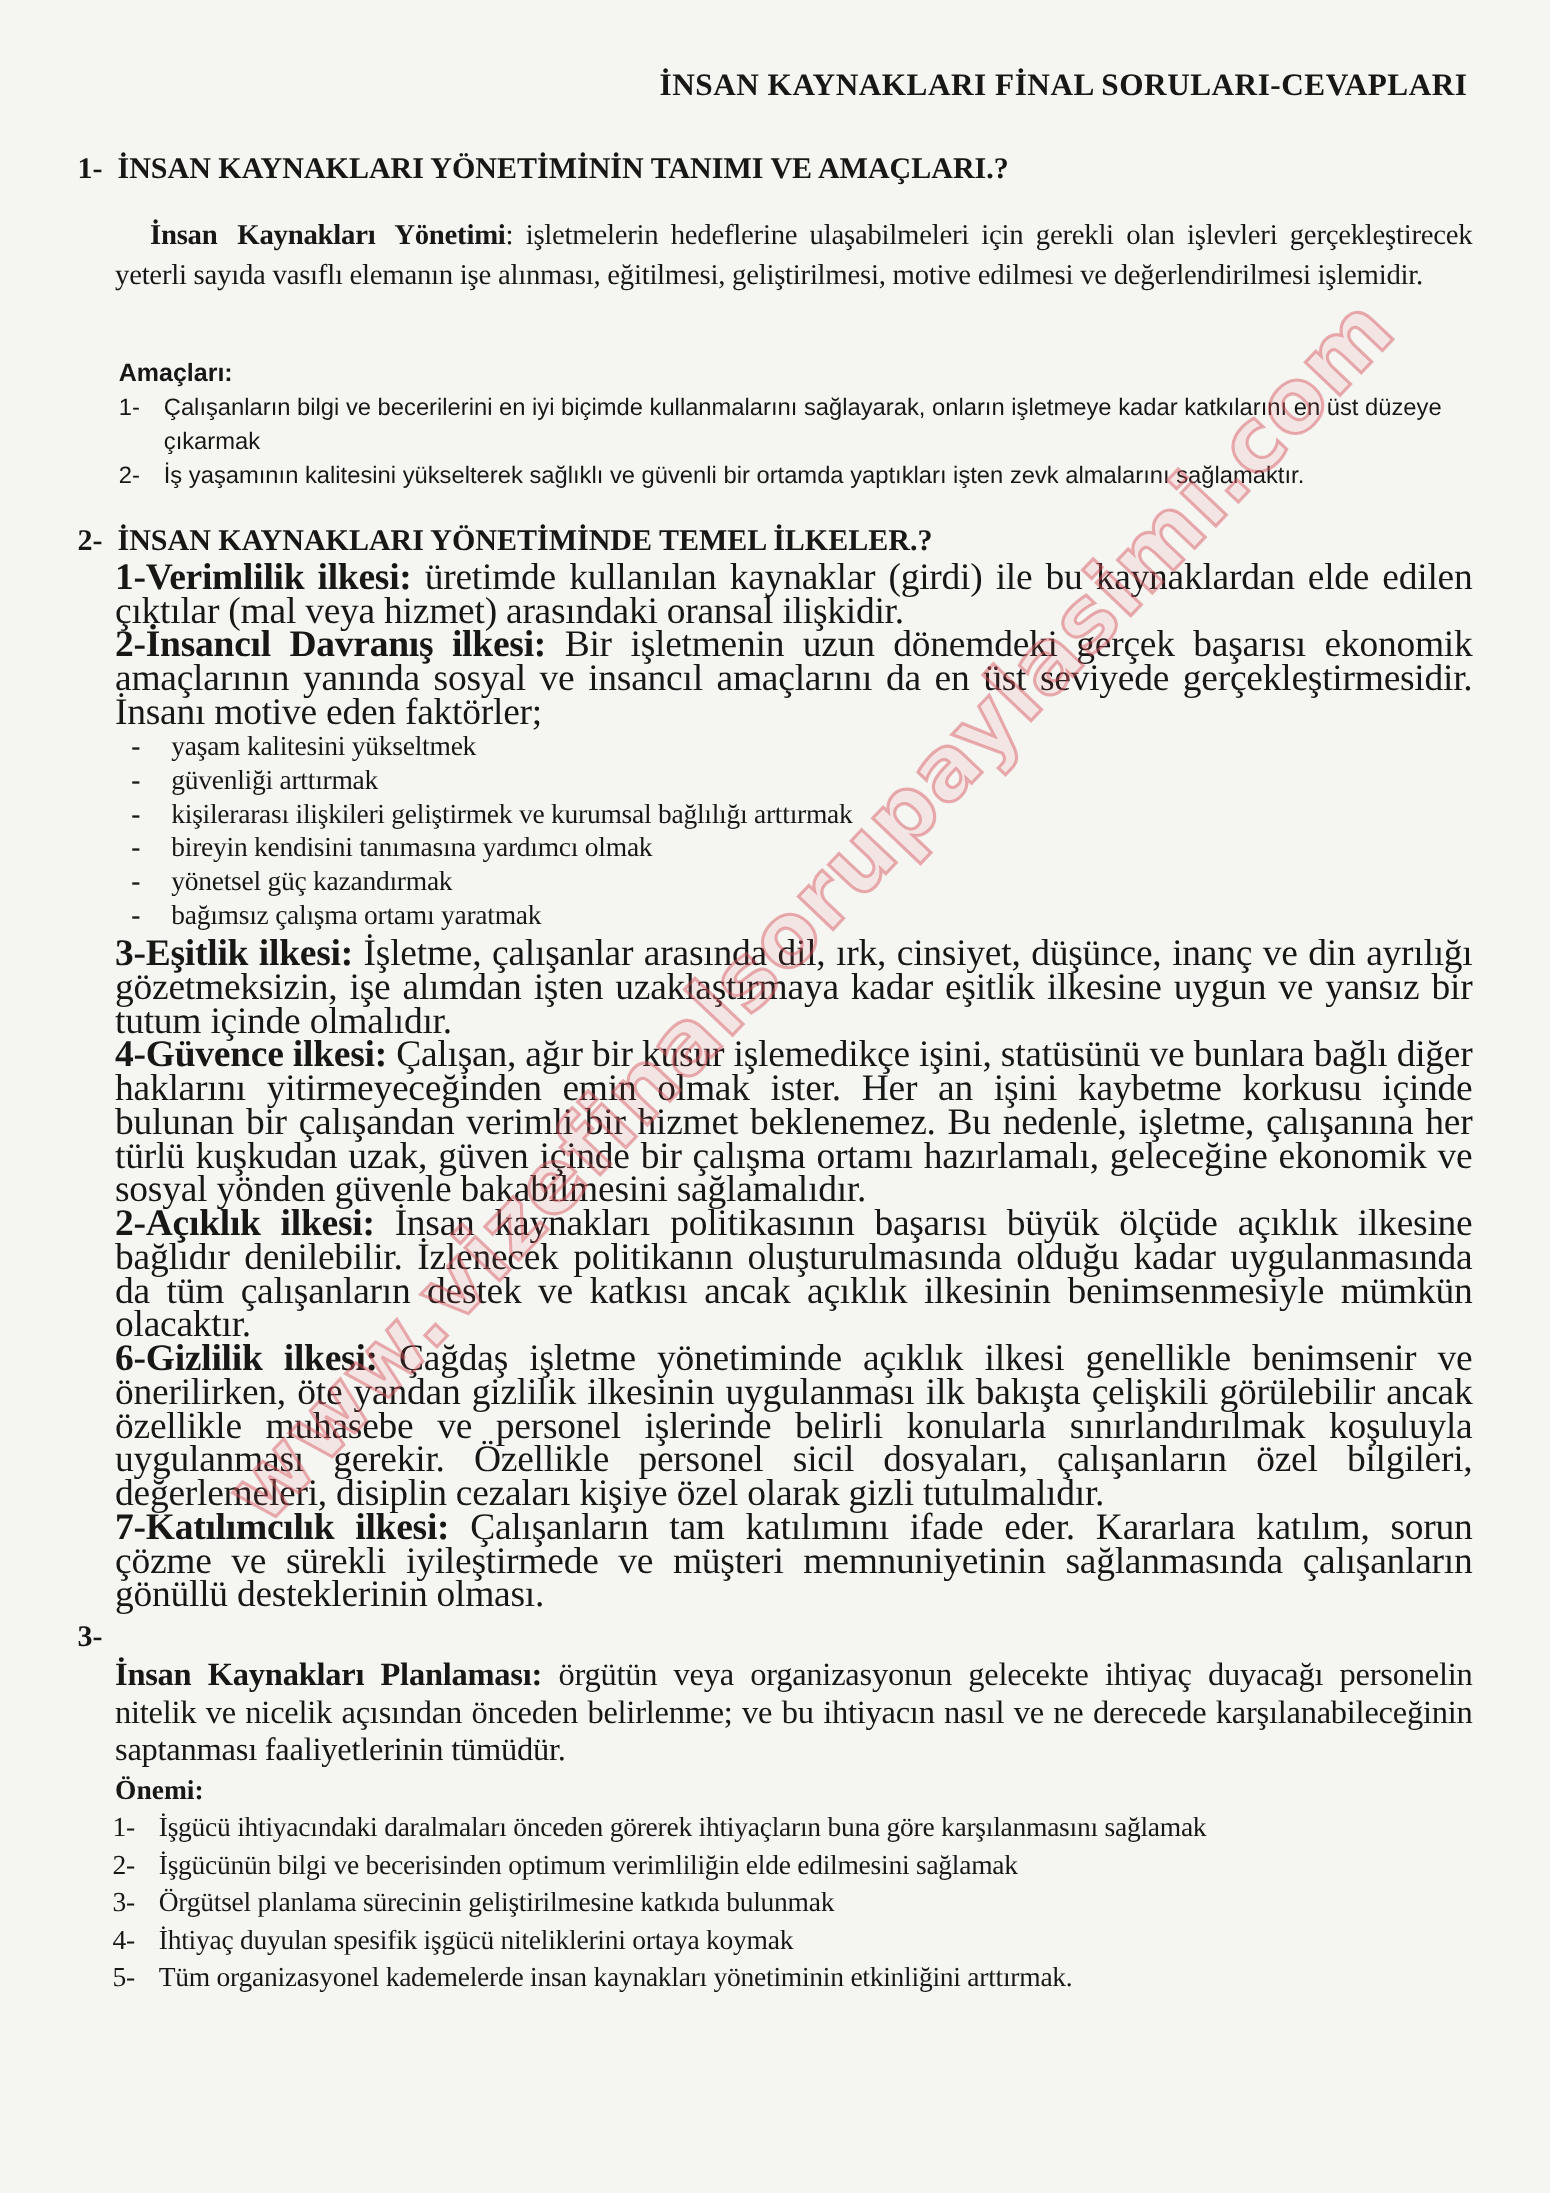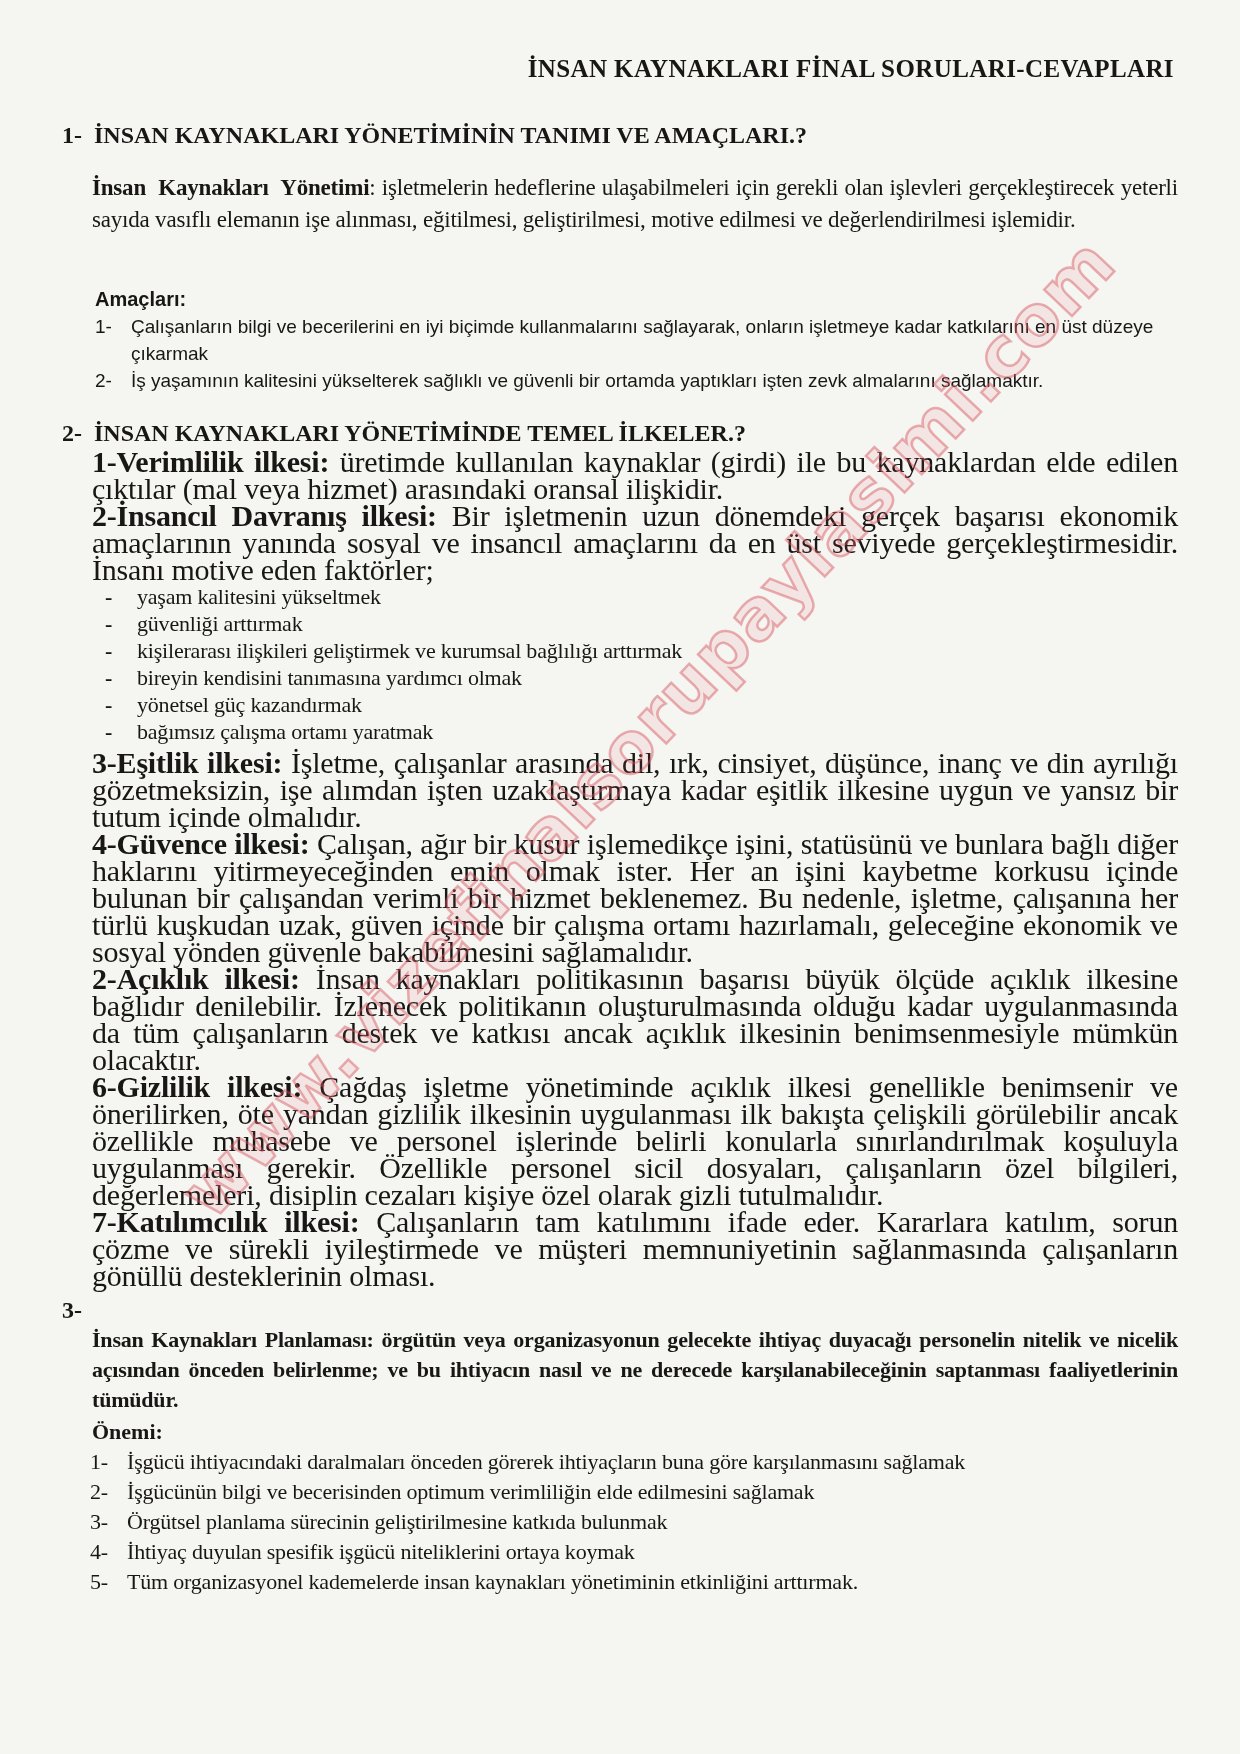--- a/index.html
+++ b/index.html
@@ -33,38 +33,38 @@
   .sec-head.s3 { margin-top: 6px; }
   .para {
     margin: 0 0 0 30px;
     text-align: justify;
     letter-spacing: -0.2px;
   }
   .para-def {
     margin-top: 22px;
     font-size: 23px; line-height: 32px;
   }
-  .para-def b { word-spacing: 6px; }
+  .para-def b { word-spacing: 6px; margin-left: 28px; }
   .goals-block { margin: 50px 0 0 33px; font-family: "Liberation Sans", sans-serif; }
   .goals-heading { font: bold 20px/27px "Liberation Sans", sans-serif; }
   .num-list { margin: 0; padding: 0; list-style: none; }
   .num-list li { display: flex; }
   .goals-list { font: 19px/27px "Liberation Sans", sans-serif; }
   .goals-list .li-num { width: 36px; flex: none; }
   .ilk {
     font-size: 30px; line-height: 27px;
   }
   .dash-list {
     margin: 0 0 4px 43px; padding: 0; list-style: none;
     font-size: 22px; line-height: 27px;
     letter-spacing: -0.2px;
   }
   .dash-list li { display: flex; }
   .dash-list .dash { width: 32px; flex: none; font-weight: bold; }
-  .para-plan { font-size: 22px; line-height: 30px; font-weight: bold; }
+  .para-plan { font-size: 26px; line-height: 30px; }
   .onemi-heading {
     margin: 2px 0 0 30px;
     font: bold 22px/30px "Liberation Serif", serif;
   }
   .imp-list {
     margin-left: 28px;
     font-size: 22px; line-height: 30px;
     letter-spacing: -0.2px;
   }
   .imp-list .li-num { width: 37px; flex: none; }

